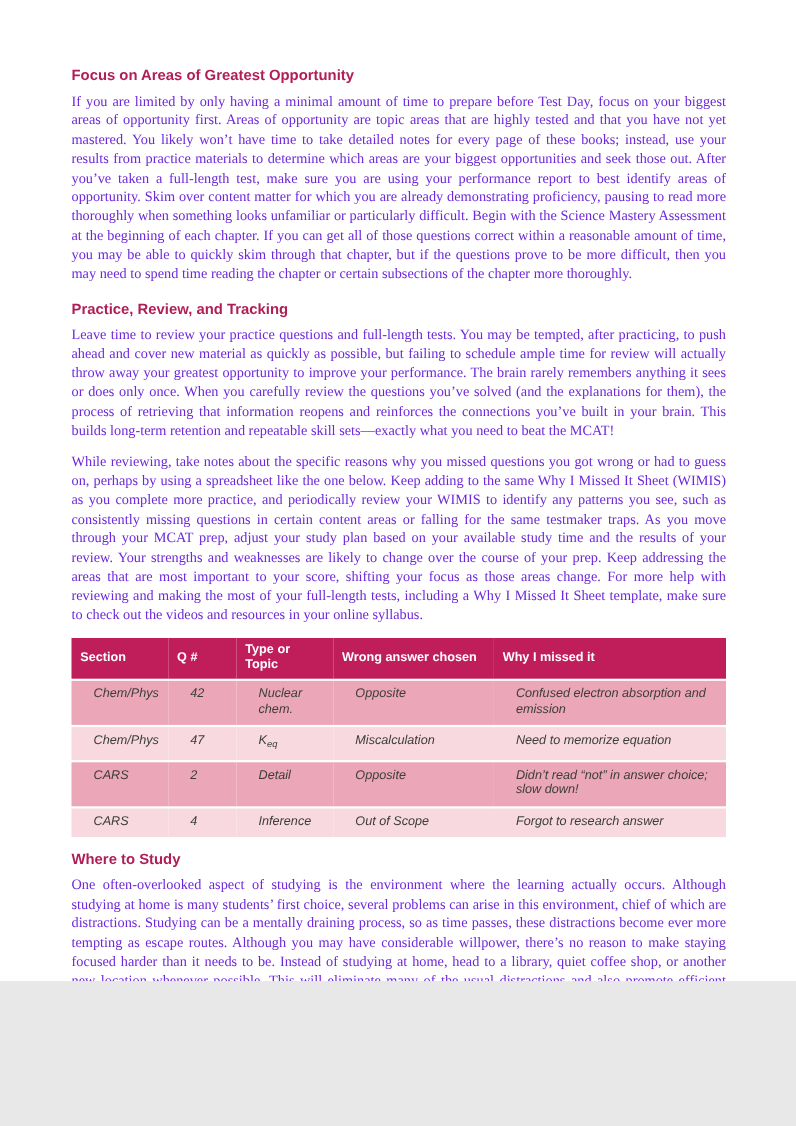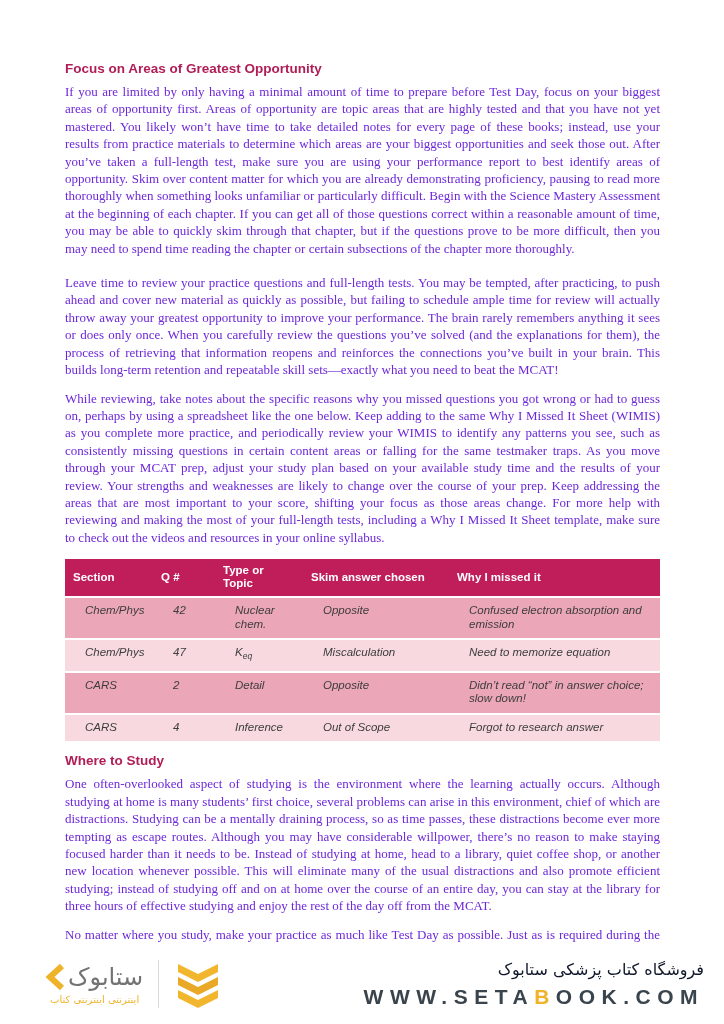--- a/index.html
+++ b/index.html
@@ -1,20 +1,20 @@
 <!DOCTYPE html>
 <html><head>
 <meta charset="utf-8">
 <style>
   * { margin: 0; padding: 0; box-sizing: border-box; }
   html, body { background: #e8e8e8; }
   .page {
     position: relative;
     width: 724px;
-    height: 1024px;
+    height: 892px;
     background: #ffffff;
     overflow: hidden;
     margin: 0 auto;
     font-family: "Liberation Serif", serif;
   }
   .content {
     position: absolute;
     top: 62px;
     left: 65px;
     width: 595px;
@@ -118,37 +118,38 @@
 <body>
 
 <div class="page">
   <div class="content">
 
     <h2 class="heading">Focus on Areas of Greatest Opportunity</h2>
     <p class="para">If you are limited by only having a minimal amount of time to prepare before Test Day, focus on your biggest areas of opportunity first. Areas of opportunity are topic areas that are highly tested and that you have not yet mastered. You likely won’t have time to take detailed notes for every page of these books; instead, use your results from practice materials to determine which areas are your biggest opportunities and seek those out. After you’ve taken a full-length test, make sure you are using your performance report to best identify areas of opportunity. Skim over content matter for which you are already demonstrating proficiency, pausing to read more thoroughly when something looks unfamiliar or particularly difficult. Begin with the Science Mastery Assessment at the beginning of each chapter. If you can get all of those questions correct within a reasonable amount of time, you may be able to quickly skim through that chapter, but if the questions prove to be more difficult, then you may need to spend time reading the chapter or certain subsections of the chapter more thoroughly.</p>
 
     <div class="section-gap"></div>
 
+    <h2 class="heading">Practice, Review, and Tracking</h2>
     <p class="para">Leave time to review your practice questions and full-length tests. You may be tempted, after practicing, to push ahead and cover new material as quickly as possible, but failing to schedule ample time for review will actually throw away your greatest opportunity to improve your performance. The brain rarely remembers anything it sees or does only once. When you carefully review the questions you’ve solved (and the explanations for them), the process of retrieving that information reopens and reinforces the connections you’ve built in your brain. This builds long-term retention and repeatable skill sets—exactly what you need to beat the MCAT!</p>
     <p class="para">While reviewing, take notes about the specific reasons why you missed questions you got wrong or had to guess on, perhaps by using a spreadsheet like the one below. Keep adding to the same Why I Missed It Sheet (WIMIS) as you complete more practice, and periodically review your WIMIS to identify any patterns you see, such as consistently missing questions in certain content areas or falling for the same testmaker traps. As you move through your MCAT prep, adjust your study plan based on your available study time and the results of your review. Your strengths and weaknesses are likely to change over the course of your prep. Keep addressing the areas that are most important to your score, shifting your focus as those areas change. For more help with reviewing and making the most of your full-length tests, including a Why I Missed It Sheet template, make sure to check out the videos and resources in your online syllabus.</p>
 
     <table class="wimis">
       <colgroup>
         <col style="width:88px">
           <col style="width:62px">
           <col style="width:88px">
           <col style="width:146px">
           <col style="width:211px">
       </colgroup>
       <thead>
         <tr>
           <th>Section</th>
           <th>Q #</th>
           <th>Type or Topic</th>
-          <th>Skim answer chosen</th>
+          <th>Wrong answer chosen</th>
           <th>Why I missed it</th>
         </tr>
       </thead>
       <tbody>
         <tr class="shade-a">
           <td>Chem/Phys</td>
           <td>42</td>
           <td>Nuclear chem.</td>
           <td>Opposite</td>
           <td>Confused electron absorption and emission</td>

